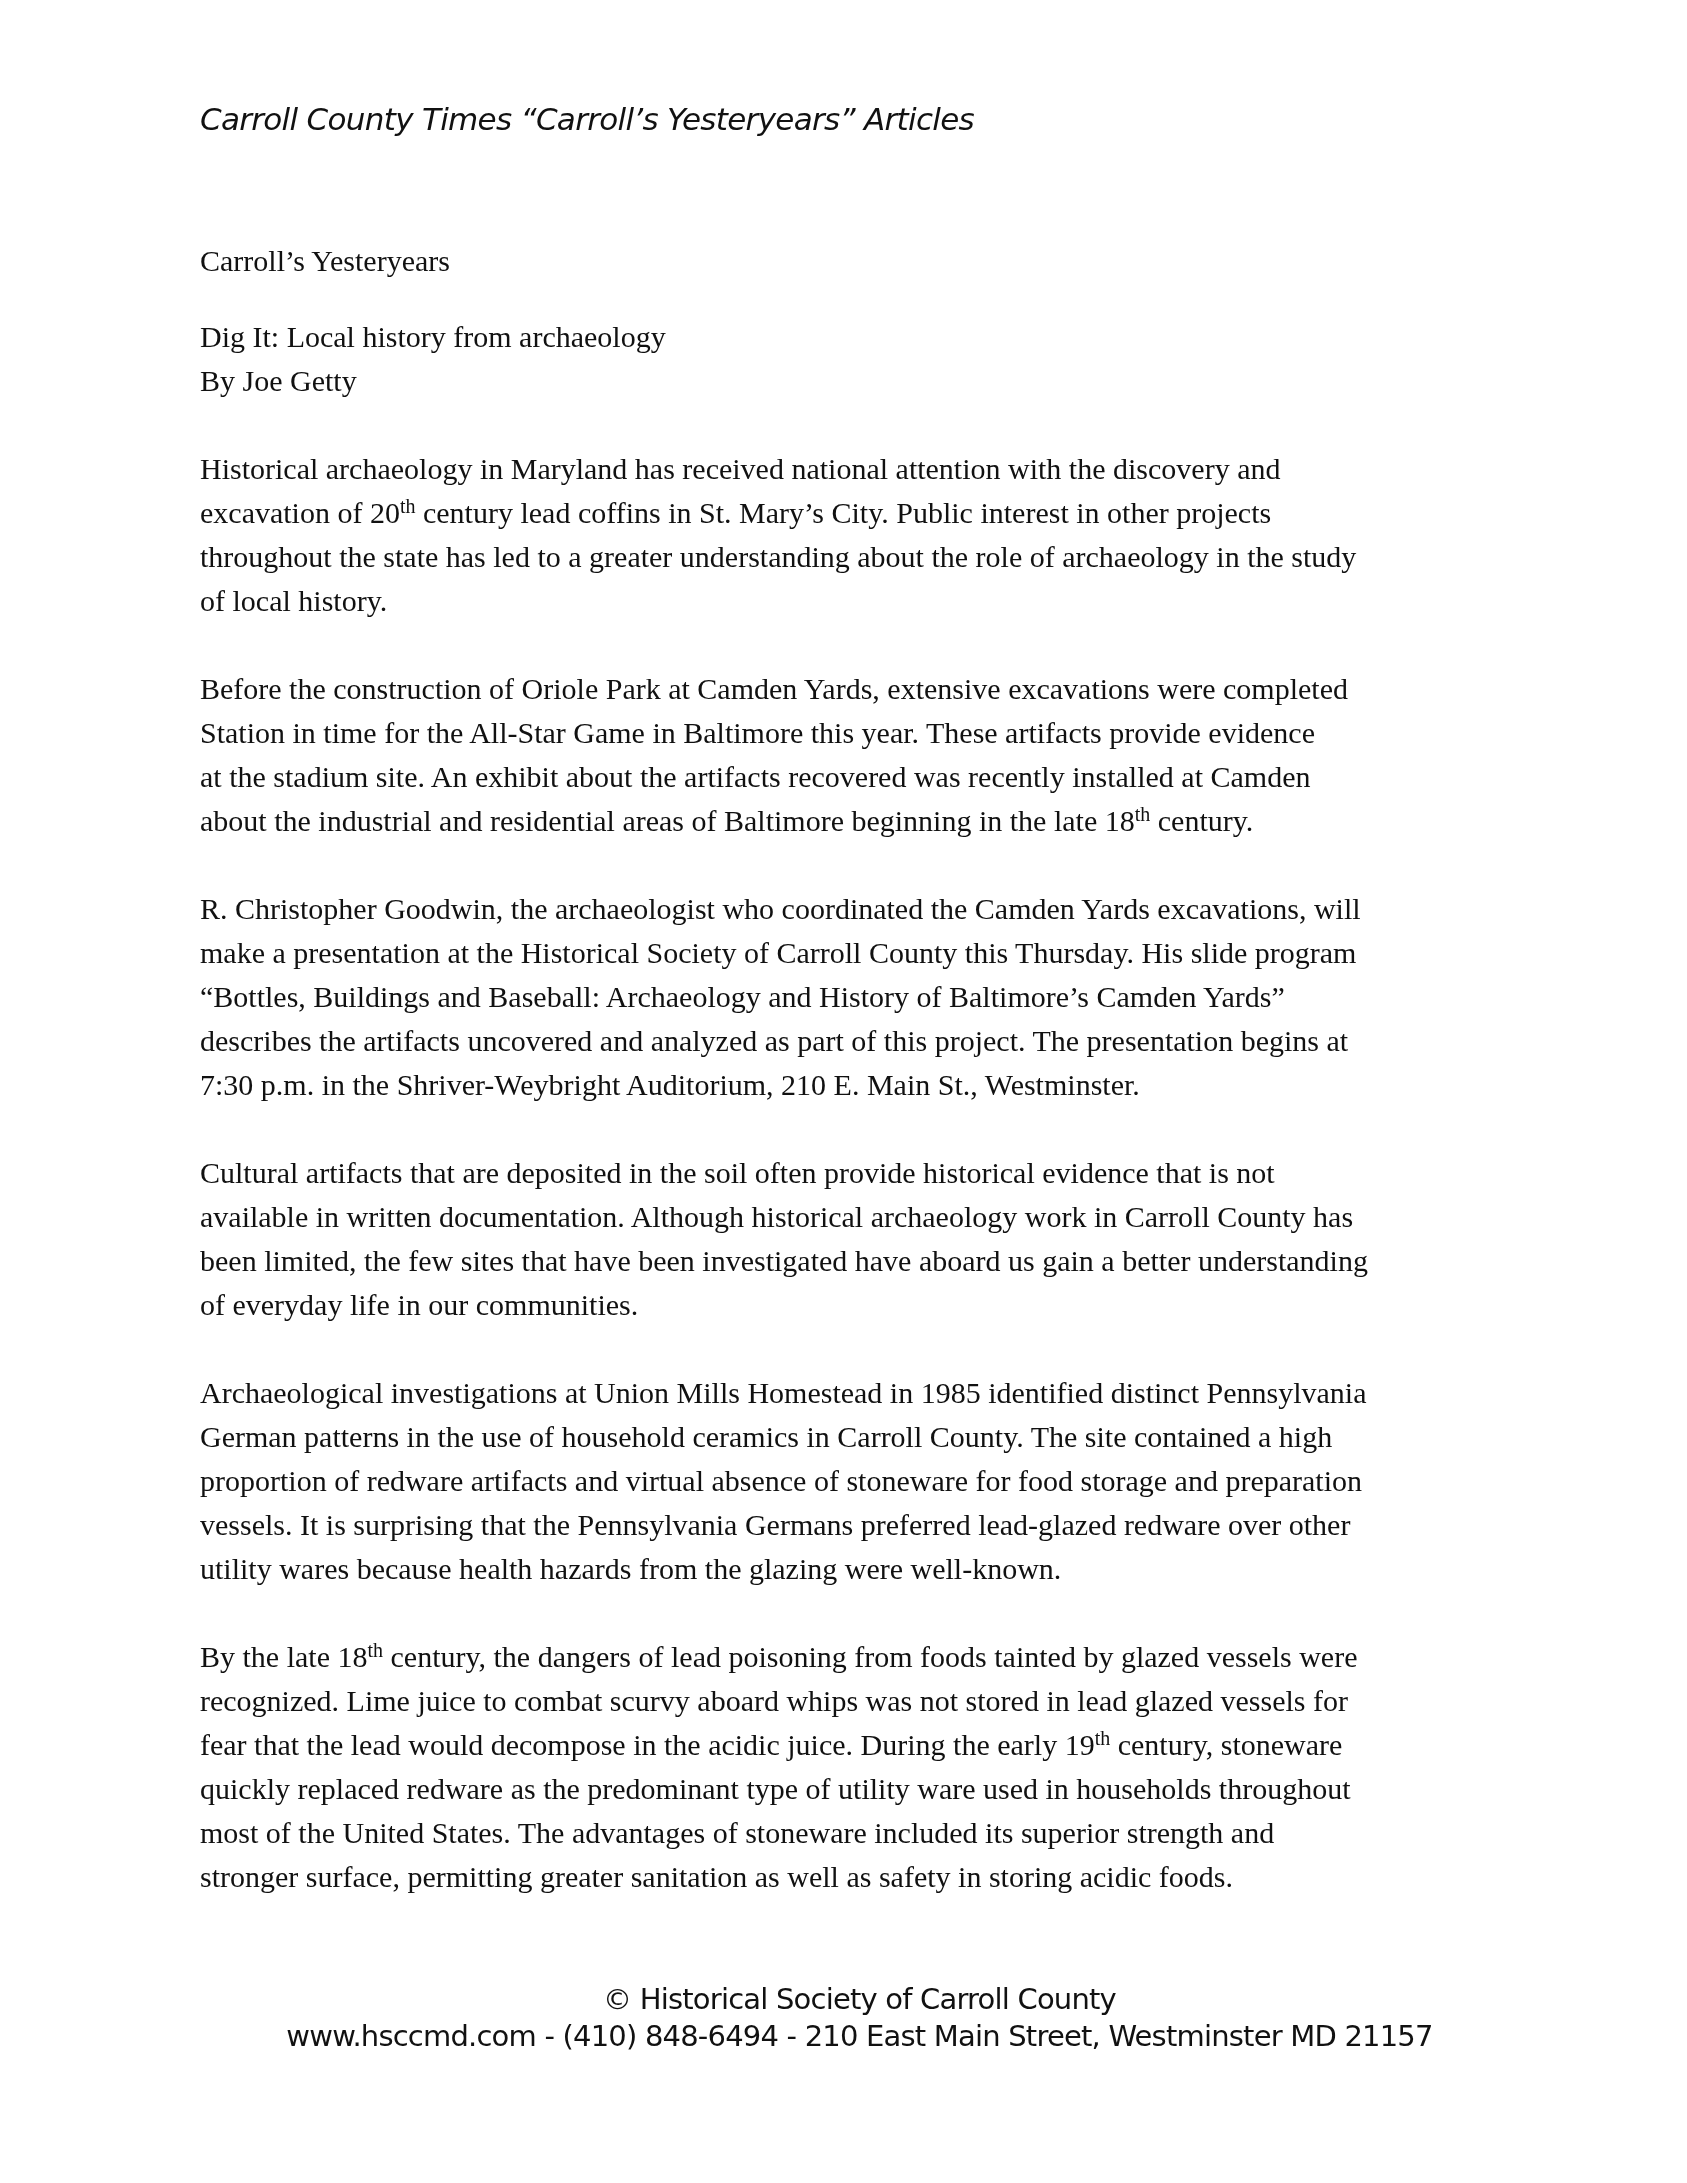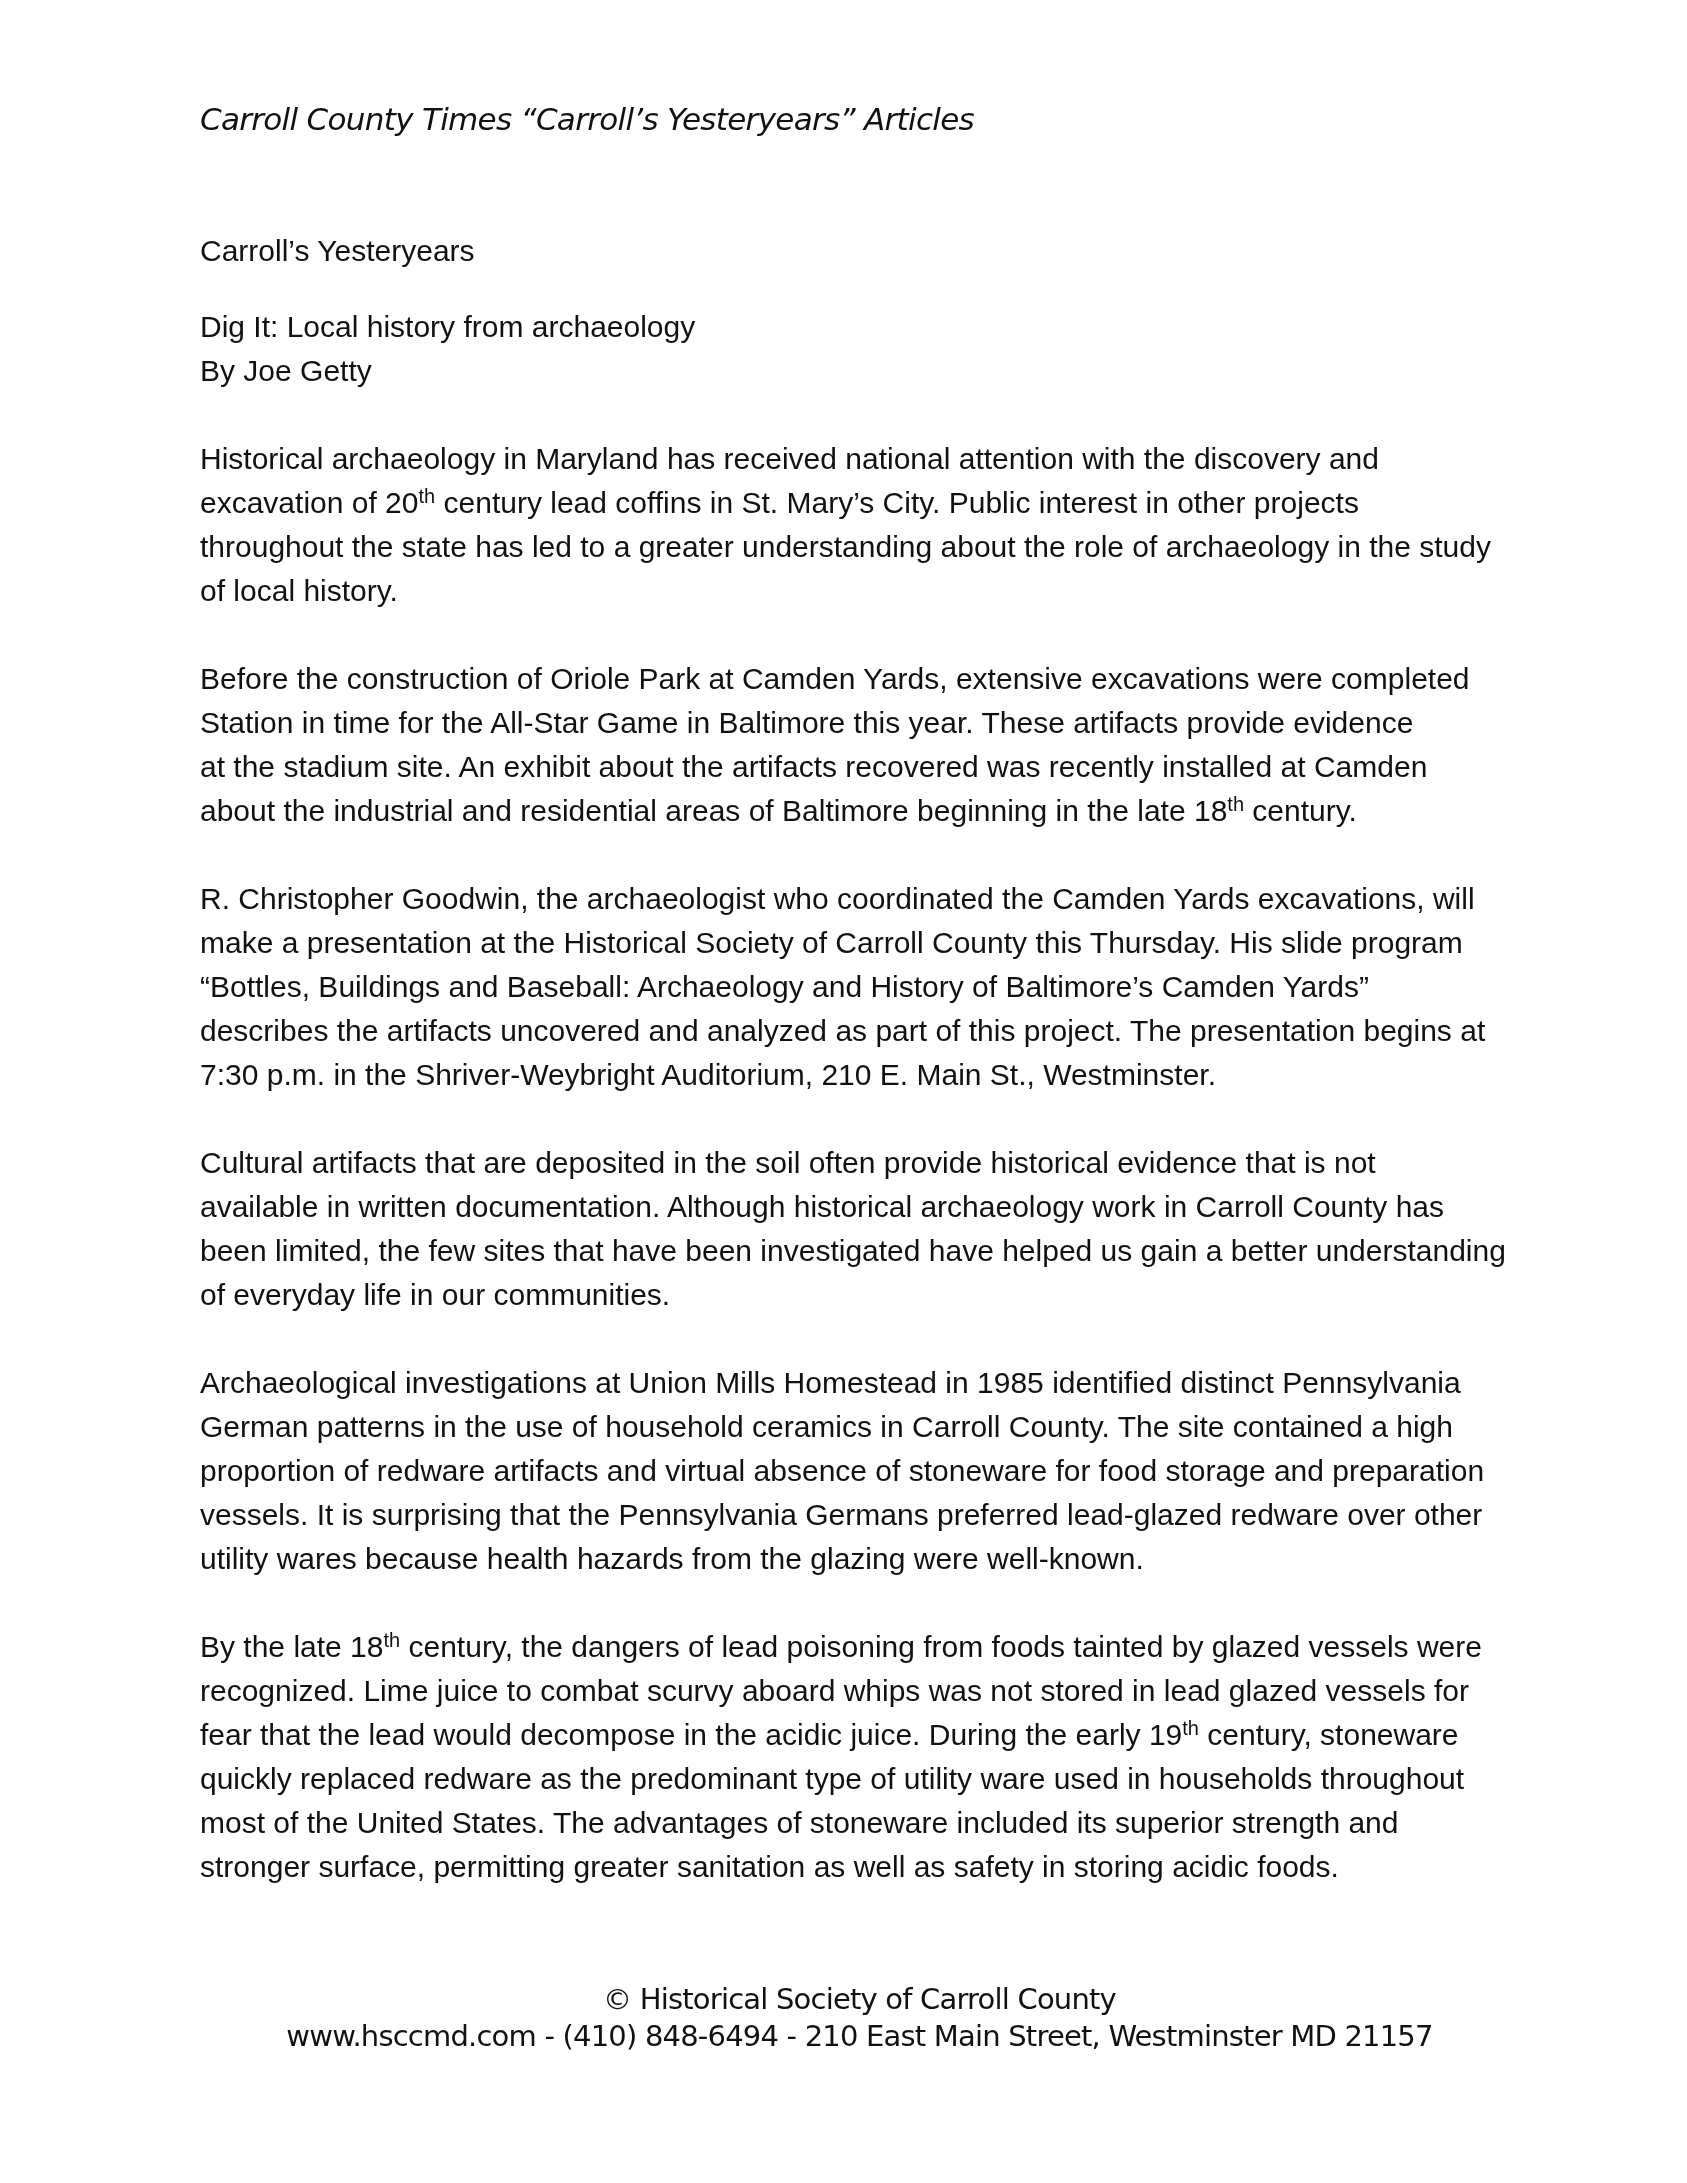--- a/index.html
+++ b/index.html
@@ -21,23 +21,23 @@
       font-family: "DejaVu Sans", sans-serif;
       font-style: italic;
       font-size: 31px;
       letter-spacing: -0.7px;
       line-height: 42px;
       white-space: nowrap;
     }
     .content {
       position: absolute;
       left: 200px;
-      top: 229px;
+      top: 239px;
       width: 1307px;
-      font-family: Liberation Sans, sans-serif;
+      font-family: Liberation Serif, serif;
       font-size: 30px;
       line-height: 44px;
     }
     .block {
       margin: 0 0 32px 0;
     }
     .block p, .block div {
       margin: 0;
     }
     .para {
@@ -95,21 +95,21 @@
       <div class="para">
         <span class="line"><span>R. Christopher Goodwin, the archaeologist who coordinated the Camden Yards excavations, will</span></span>
         <span class="line"><span>make a presentation at the Historical Society of Carroll County this Thursday. His slide program</span></span>
         <span class="line"><span>“Bottles, Buildings and Baseball: Archaeology and History of Baltimore’s Camden Yards”</span></span>
         <span class="line"><span>describes the artifacts uncovered and analyzed as part of this project. The presentation begins at</span></span>
         <span class="line"><span>7:30 p.m. in the Shriver-Weybright Auditorium, 210 E. Main St., Westminster.</span></span>
       </div>
       <div class="para">
         <span class="line"><span>Cultural artifacts that are deposited in the soil often provide historical evidence that is not</span></span>
         <span class="line"><span>available in written documentation. Although historical archaeology work in Carroll County has</span></span>
-        <span class="line"><span>been limited, the few sites that have been investigated have helped us gain a better understanding</span></span>
+        <span class="line"><span>been limited, the few sites that have been investigated have aboard us gain a better understanding</span></span>
         <span class="line"><span>of everyday life in our communities.</span></span>
       </div>
       <div class="para">
         <span class="line"><span>Archaeological investigations at Union Mills Homestead in 1985 identified distinct Pennsylvania</span></span>
         <span class="line"><span>German patterns in the use of household ceramics in Carroll County. The site contained a high</span></span>
         <span class="line"><span>proportion of redware artifacts and virtual absence of stoneware for food storage and preparation</span></span>
         <span class="line"><span>vessels. It is surprising that the Pennsylvania Germans preferred lead-glazed redware over other</span></span>
         <span class="line"><span>utility wares because health hazards from the glazing were well-known.</span></span>
       </div>
       <div class="para">

